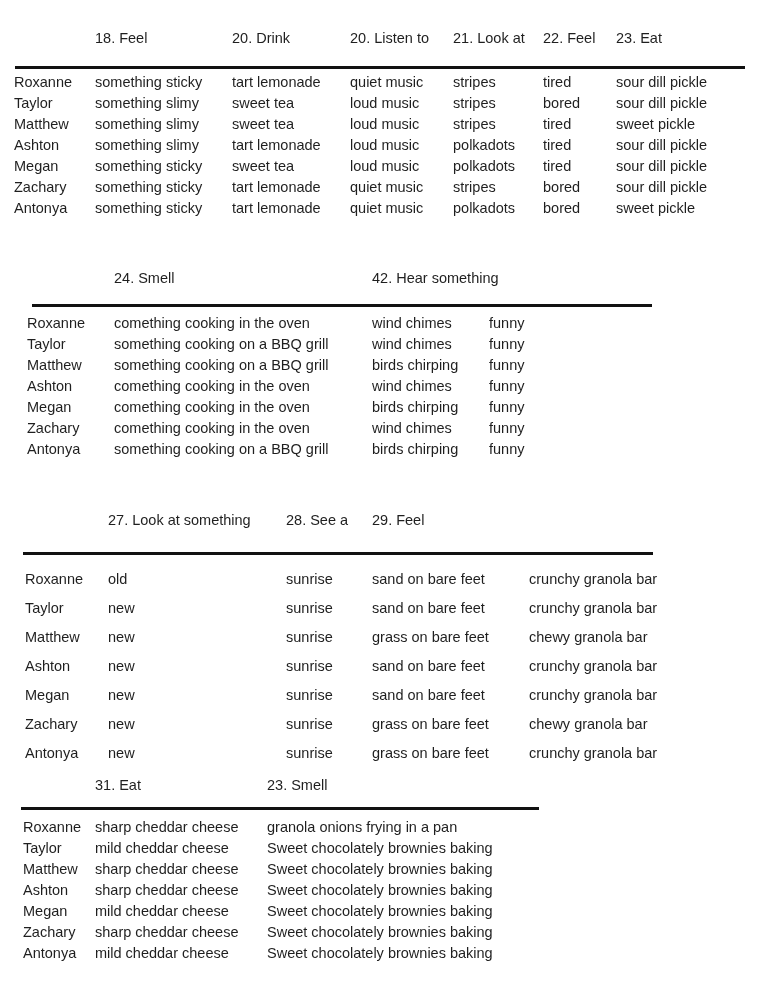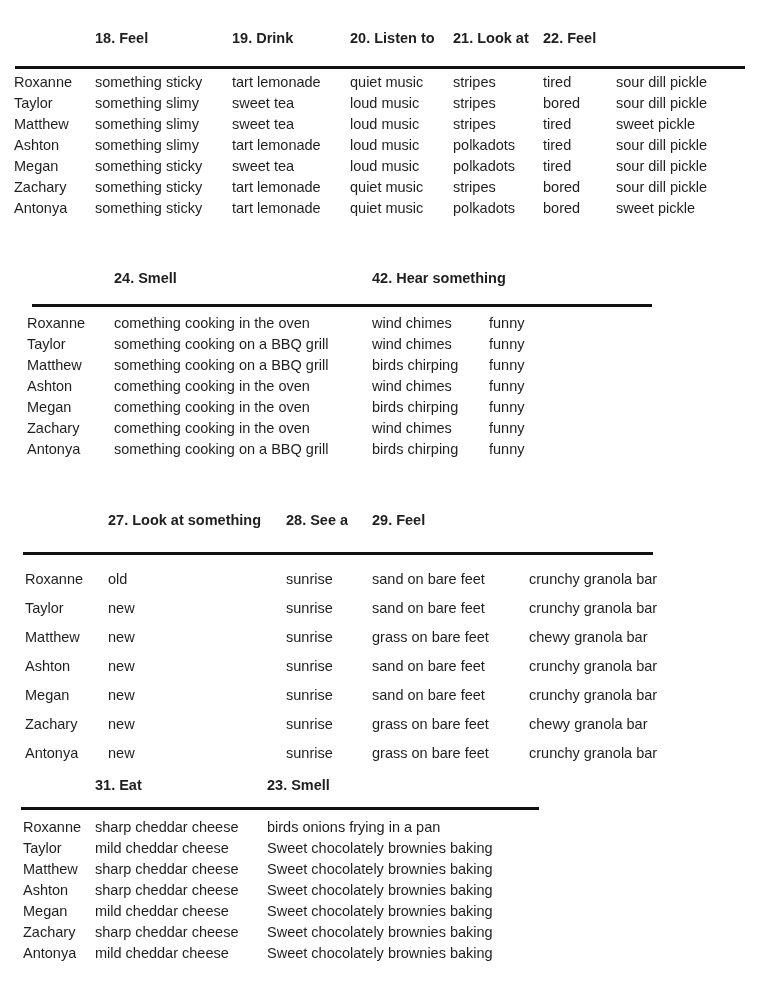--- a/index.html
+++ b/index.html
@@ -19,21 +19,21 @@
     position: absolute;
     display: grid;
     align-content: start;
   }
   .t1 { left: 14px; top: 30px;  width: 761px; grid-template-columns: 81px 137px 118px 103px 90px 73px 1fr; }
   .t2 { left: 27px; top: 270px; width: 748px; grid-template-columns: 87px 258px 117px 1fr; }
   .t3 { left: 25px; top: 512px; width: 748px; grid-template-columns: 75px 170px 78px 149px 1fr; gap: 8px; }
   .t4 { left: 23px; top: 777px; width: 750px; grid-template-columns: 72px 172px 1fr; }
 
   .hcell {
-    font-weight: 700;
+    font-weight: 400;
     font-size: 14.5px;
     line-height: 16px;
     white-space: nowrap;
   }
   .t1 .hcell { height: 36px; }
   .t2 .hcell { height: 34px; }
   .t3 .hcell { height: 32px; }
   .t4 .hcell { height: 30px; }
 
   .rule {
@@ -51,24 +51,25 @@
     line-height: 21px;
     white-space: nowrap;
   }
 </style>
 </head>
 <body>
 
 <div class="tbl t1">
     <div class="hcell"></div>
     <div class="hcell">18. Feel</div>
-    <div class="hcell">19. Drink</div>
+    <div class="hcell">20. Drink</div>
     <div class="hcell">20. Listen to</div>
     <div class="hcell">21. Look at</div>
     <div class="hcell">22. Feel</div>
+    <div class="hcell">23. Eat</div>
     <div class="rule"></div>
     <div class="cell">Roxanne</div>
     <div class="cell">something sticky</div>
     <div class="cell">tart lemonade</div>
     <div class="cell">quiet music</div>
     <div class="cell">stripes</div>
     <div class="cell">tired</div>
     <div class="cell">sour dill pickle</div>
     <div class="cell">Taylor</div>
     <div class="cell">something slimy</div>
@@ -189,21 +190,21 @@
     <div class="cell">grass on bare feet</div>
     <div class="cell">crunchy granola bar</div>
   </div>
 <div class="tbl t4">
     <div class="hcell"></div>
     <div class="hcell">31. Eat</div>
     <div class="hcell">23. Smell</div>
     <div class="rule"></div>
     <div class="cell">Roxanne</div>
     <div class="cell">sharp cheddar cheese</div>
-    <div class="cell">birds onions frying in a pan</div>
+    <div class="cell">granola onions frying in a pan</div>
     <div class="cell">Taylor</div>
     <div class="cell">mild cheddar cheese</div>
     <div class="cell">Sweet chocolately brownies baking</div>
     <div class="cell">Matthew</div>
     <div class="cell">sharp cheddar cheese</div>
     <div class="cell">Sweet chocolately brownies baking</div>
     <div class="cell">Ashton</div>
     <div class="cell">sharp cheddar cheese</div>
     <div class="cell">Sweet chocolately brownies baking</div>
     <div class="cell">Megan</div>

